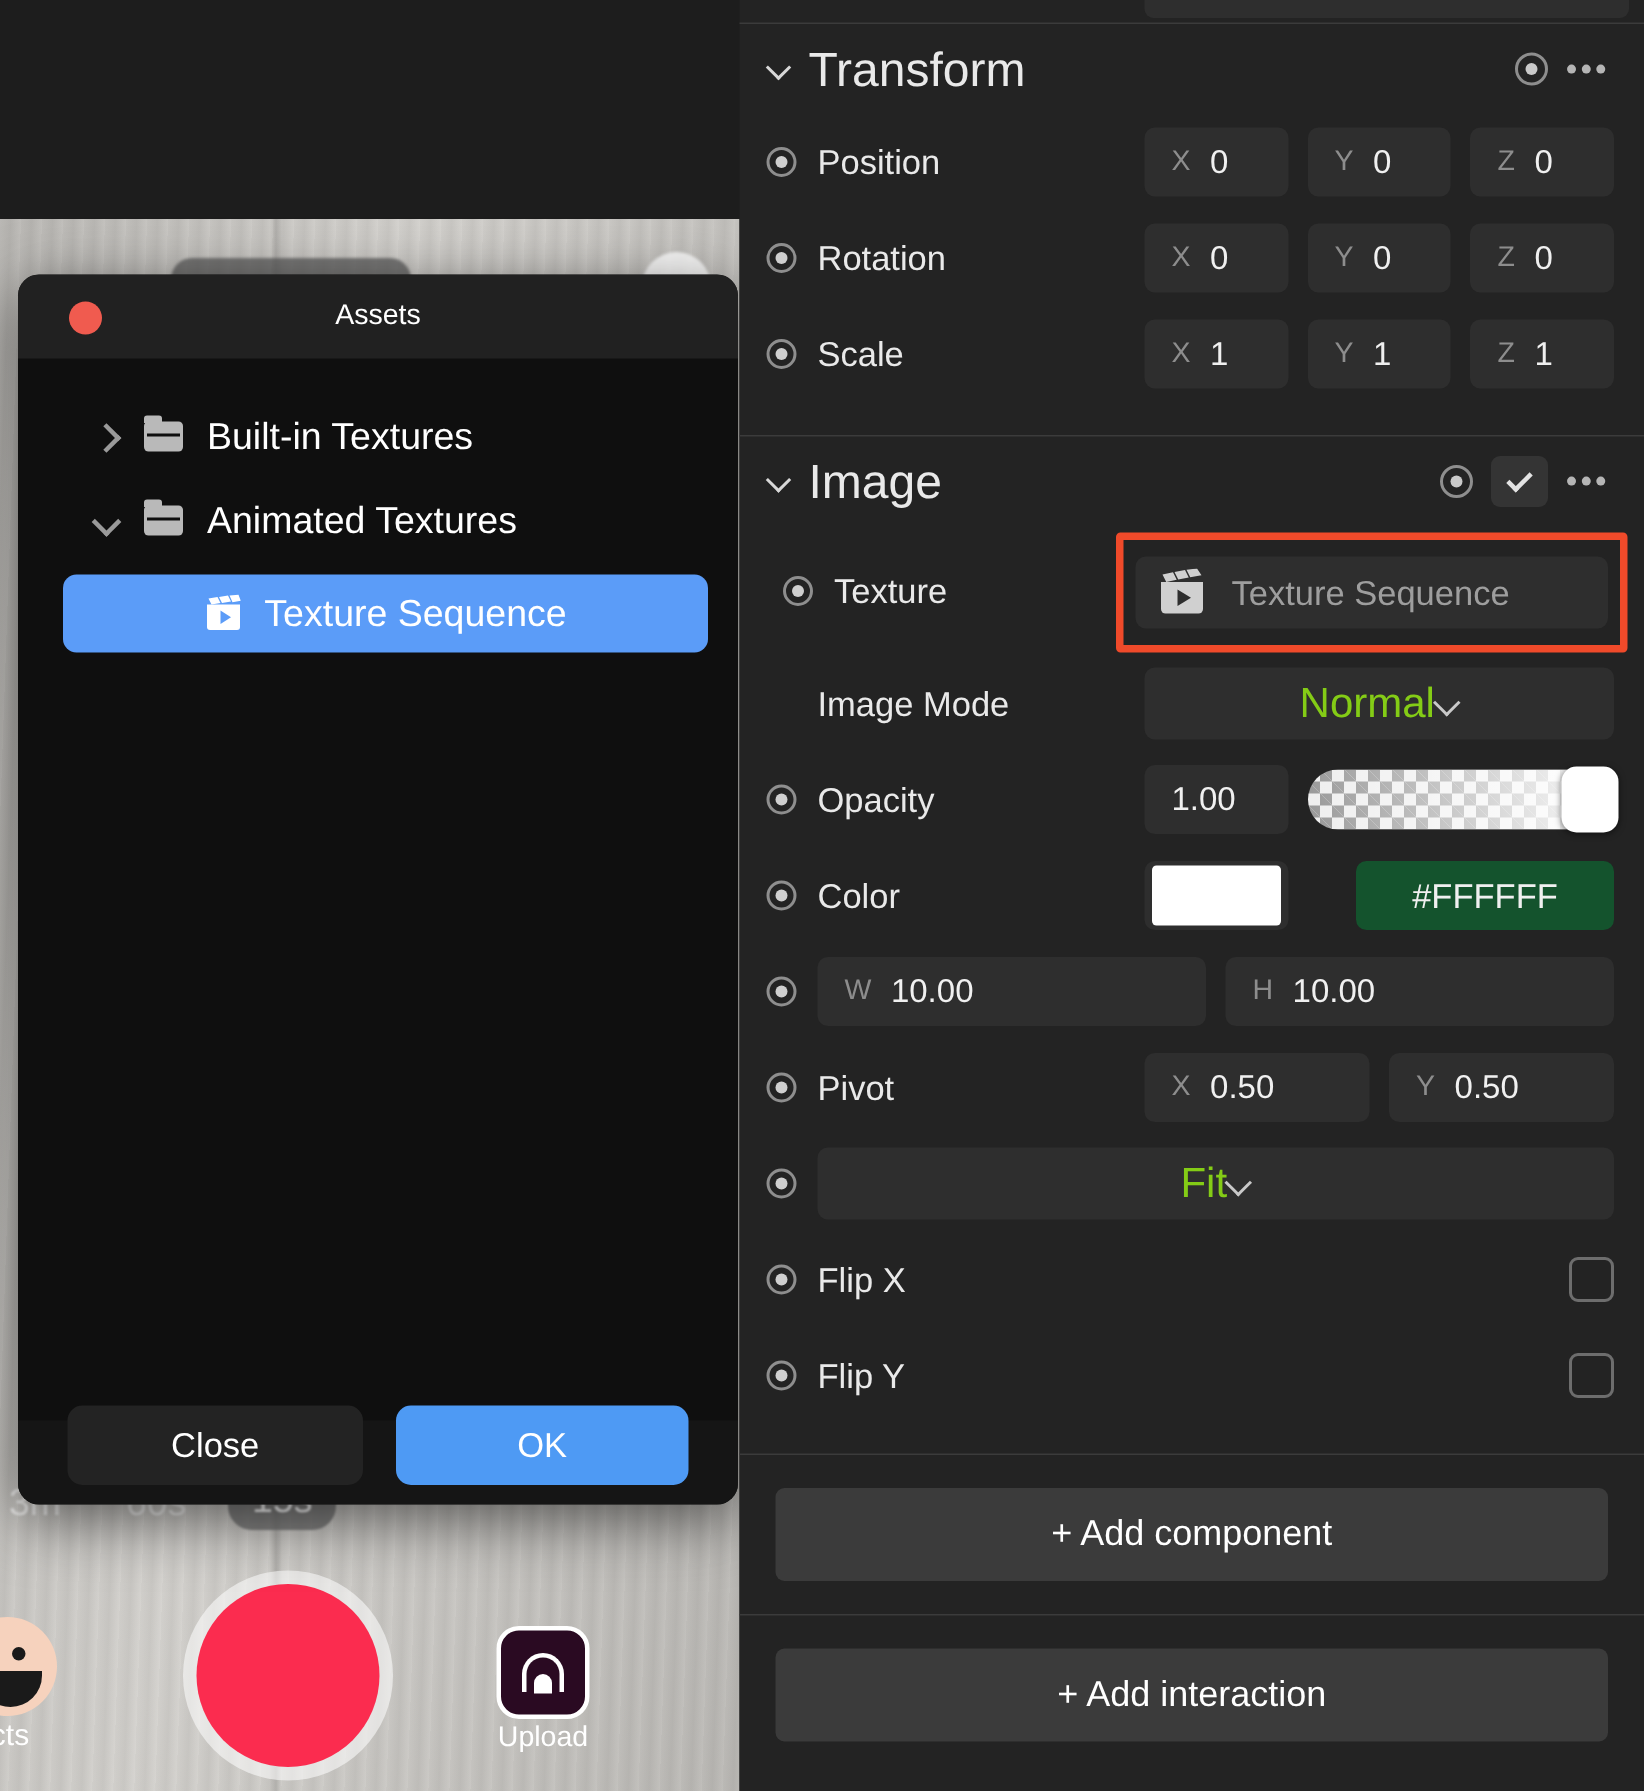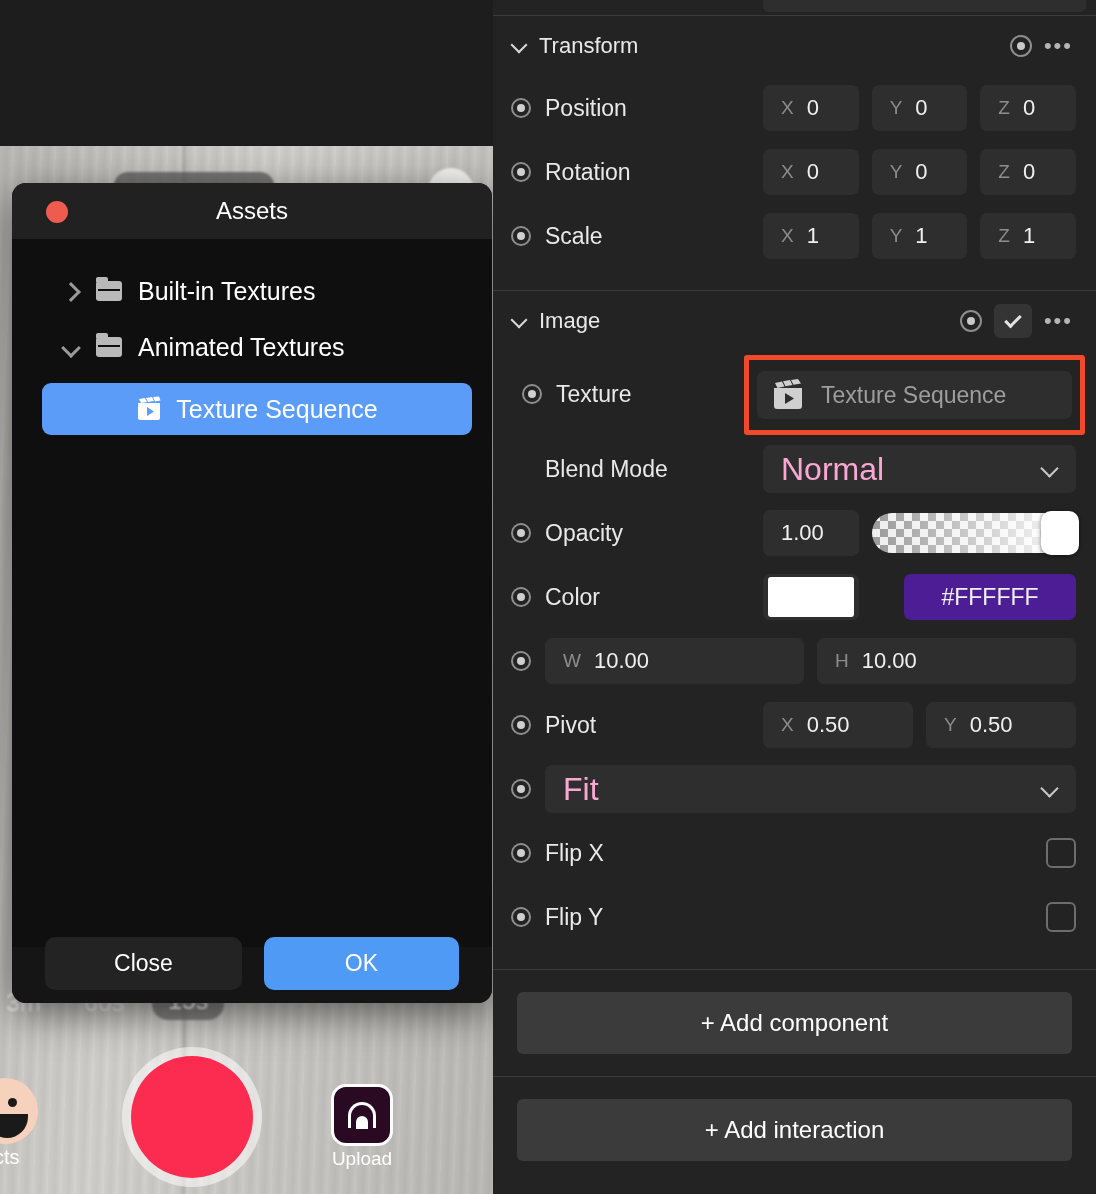--- a/index.html
+++ b/index.html
@@ -99,21 +99,21 @@
     box-shadow: 0 10px 40px rgba(0,0,0,.55);
   }
   .assets-titlebar {
     position: relative; height: 56px; background: #212121;
     display: flex; align-items: center; justify-content: center;
   }
   .assets-close-dot {
     position: absolute; left: 34px; top: 18px; width: 22px; height: 22px;
     border-radius: 50%; background: #f05b4f;
   }
-  .assets-title { color: #fff; font-size: 24px; }
+  .assets-title { color: #fff; font-size: 19px; }
   .assets-body { height: 708px; background: #0f0f0f; padding-top: 24px; }
   .tree-row {
     display: flex; align-items: center; height: 56px; padding-left: 50px;
     color: #fff; font-size: 25px; gap: 16px;
   }
   .chev { width: 18px; height: 18px; flex: 0 0 18px; position: relative; }
   .chev::before {
     content: ""; position: absolute; left: 2px; top: 3px;
     width: 11px; height: 11px; border-right: 3px solid #9a9a9a;
     border-bottom: 3px solid #9a9a9a;
@@ -167,21 +167,21 @@
   .section-head {
     height: 60px; display: flex; align-items: center;
     padding: 0 23px 0 18px; gap: 12px;
   }
   .section-head .chev-s { width: 16px; height: 16px; position: relative; flex:0 0 16px;}
   .section-head .chev-s::before {
     content:""; position:absolute; left:2px; top:1px; width:10px; height:10px;
     border-right: 2.5px solid #d8d8d8; border-bottom: 2.5px solid #d8d8d8;
     transform: rotate(45deg);
   }
-  .section-title { color: #e9e9e9; font-size: 22px; flex: 1; }
+  .section-title { color: #e9e9e9; font-size: 32px; flex: 1; }
   .rec-icon {
     width: 22px; height: 22px; border-radius: 50%;
     border: 2px solid #8e8e8e; position: relative; flex: 0 0 22px;
   }
   .rec-icon::after {
     content:""; position:absolute; left:5px; top:5px; width:8px; height:8px;
     border-radius:50%; background:#c9c9c9;
   }
   .check-btn {
     width: 38px; height: 34px; border-radius: 6px; background: #343434;
@@ -209,21 +209,21 @@
   .fields { display: flex; gap: 13px; flex: 1; }
   .field {
     flex: 1; height: 46px; background: #2e2e2e; border-radius: 7px;
     display: flex; align-items: center; padding-left: 18px; gap: 13px;
   }
   .field .axis { color: #8d8d8d; font-size: 19px; }
   .field .val { color: #f0f0f0; font-size: 22px; }
   .select {
     flex: 1; height: 48px; background: #2e2e2e; border-radius: 7px;
     display: flex; align-items: center; padding: 0 18px;
-    color: #f9a8d4; font-size: 32px; justify-content: space-between;
+    color: #84cc16; font-size: 28px; justify-content: center;
   }
   .sel-chev { width: 16px; height: 16px; position: relative; }
   .sel-chev::before {
     content:""; position:absolute; left:1px; top:1px; width:11px; height:11px;
     border-right: 2.5px solid #c9c9c9; border-bottom: 2.5px solid #c9c9c9;
     transform: rotate(45deg);
   }
 
   
   .texture-row { position: relative; height: 86px; padding: 0 20px 0 29px;
@@ -259,21 +259,21 @@
     background: #fff; border-radius: 10px; box-shadow: 0 1px 4px rgba(0,0,0,.5);
   }
   .color-swatch {
     width: 86px; height: 40px; background: #ffffff; border-radius: 3px;
   }
   .color-swatch-wrap {
     width: 96px; flex: 0 0 96px; height: 46px; background: #2e2e2e;
     border-radius: 7px; display: flex; align-items: center; justify-content: center;
   }
   .hex-field {
-    flex: 0 0 172px; height: 46px; background: #4c1d95; border-radius: 7px;
+    flex: 0 0 172px; height: 46px; background: #14532d; border-radius: 7px;
     display: flex; align-items: center; justify-content: center;
     color: #f0f0f0; font-size: 23px;
   }
   .spacer-flex { flex: 1; }
   .checkbox {
     width: 30px; height: 30px; border: 2px solid #6d6d6d; border-radius: 6px;
     flex: 0 0 30px;
   }
 
   .footer-block { padding: 22px 24px; }
@@ -451,21 +451,21 @@
               <path d="M14 14 L23 19.5 L14 25 Z" fill="#2e2e2e"></path>
             </svg>
           </span>
           <span class="tex-name">Texture Sequence</span>
         </span>
         <span class="hl-box" style="border-color: rgb(240, 74, 42);"></span>
       </div>
 
       <div class="prop-row">
         <span class="bullet hidden"></span>
-        <span class="prop-label">Blend Mode</span>
+        <span class="prop-label">Image Mode</span>
         <span class="select">
           <span>Normal</span>
           <span class="sel-chev"></span>
         </span>
       </div>
 
       <div class="prop-row">
         <span class="bullet"></span>
         <span class="prop-label">Opacity</span>
         <span class="field" style="flex:0 0 96px">

